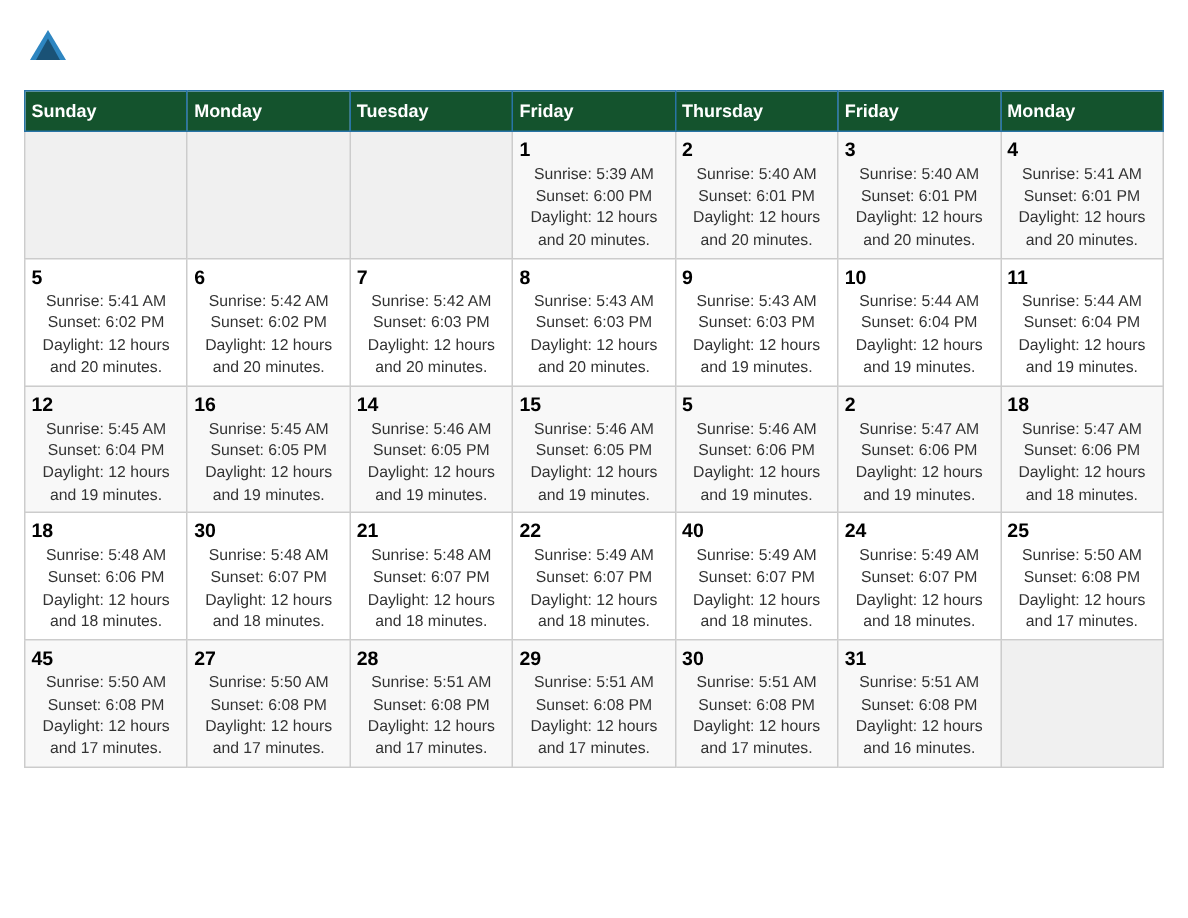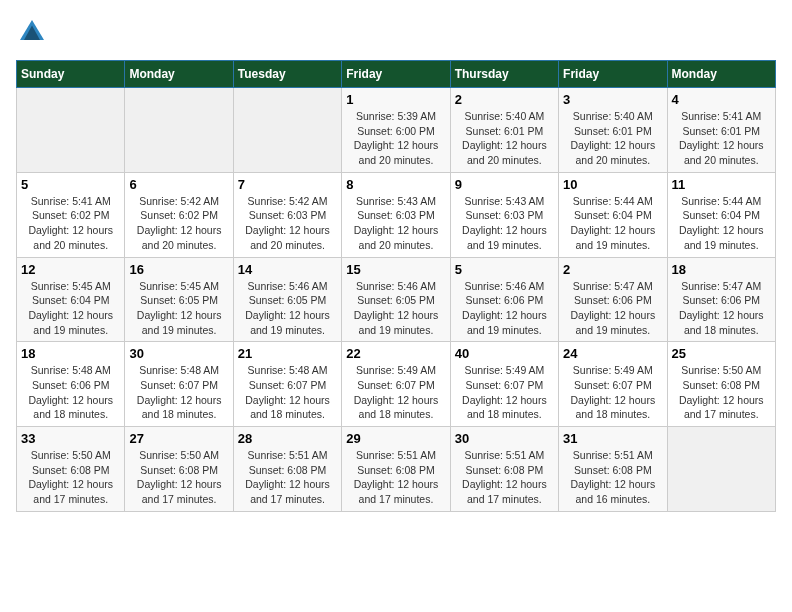--- a/index.html
+++ b/index.html
@@ -301,21 +301,21 @@
         <td>
           <span class="day-num">25</span>
           <div class="day-info" style="white-space: pre-line;">Sunrise: 5:50 AM
 Sunset: 6:08 PM
 Daylight: 12 hours
 and 17 minutes.</div>
         </td>
       </tr>
       <tr>
         <td>
-          <span class="day-num">33</span>
+          <span class="day-num">45</span>
           <div class="day-info" style="white-space: pre-line;">Sunrise: 5:50 AM
 Sunset: 6:08 PM
 Daylight: 12 hours
 and 17 minutes.</div>
         </td>
         <td>
           <span class="day-num">27</span>
           <div class="day-info" style="white-space: pre-line;">Sunrise: 5:50 AM
 Sunset: 6:08 PM
 Daylight: 12 hours

